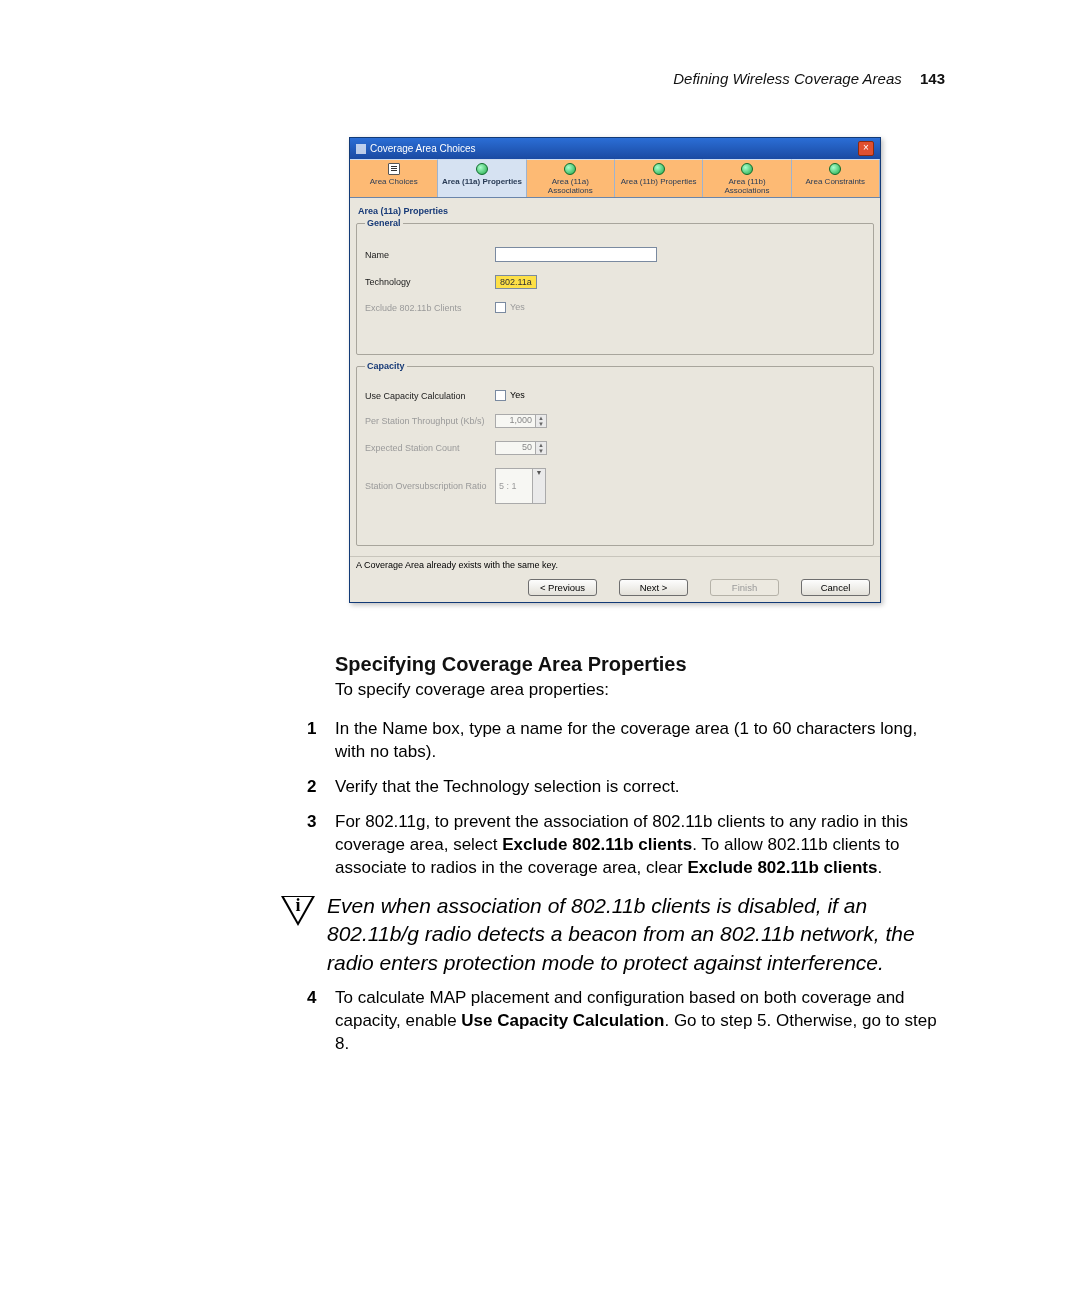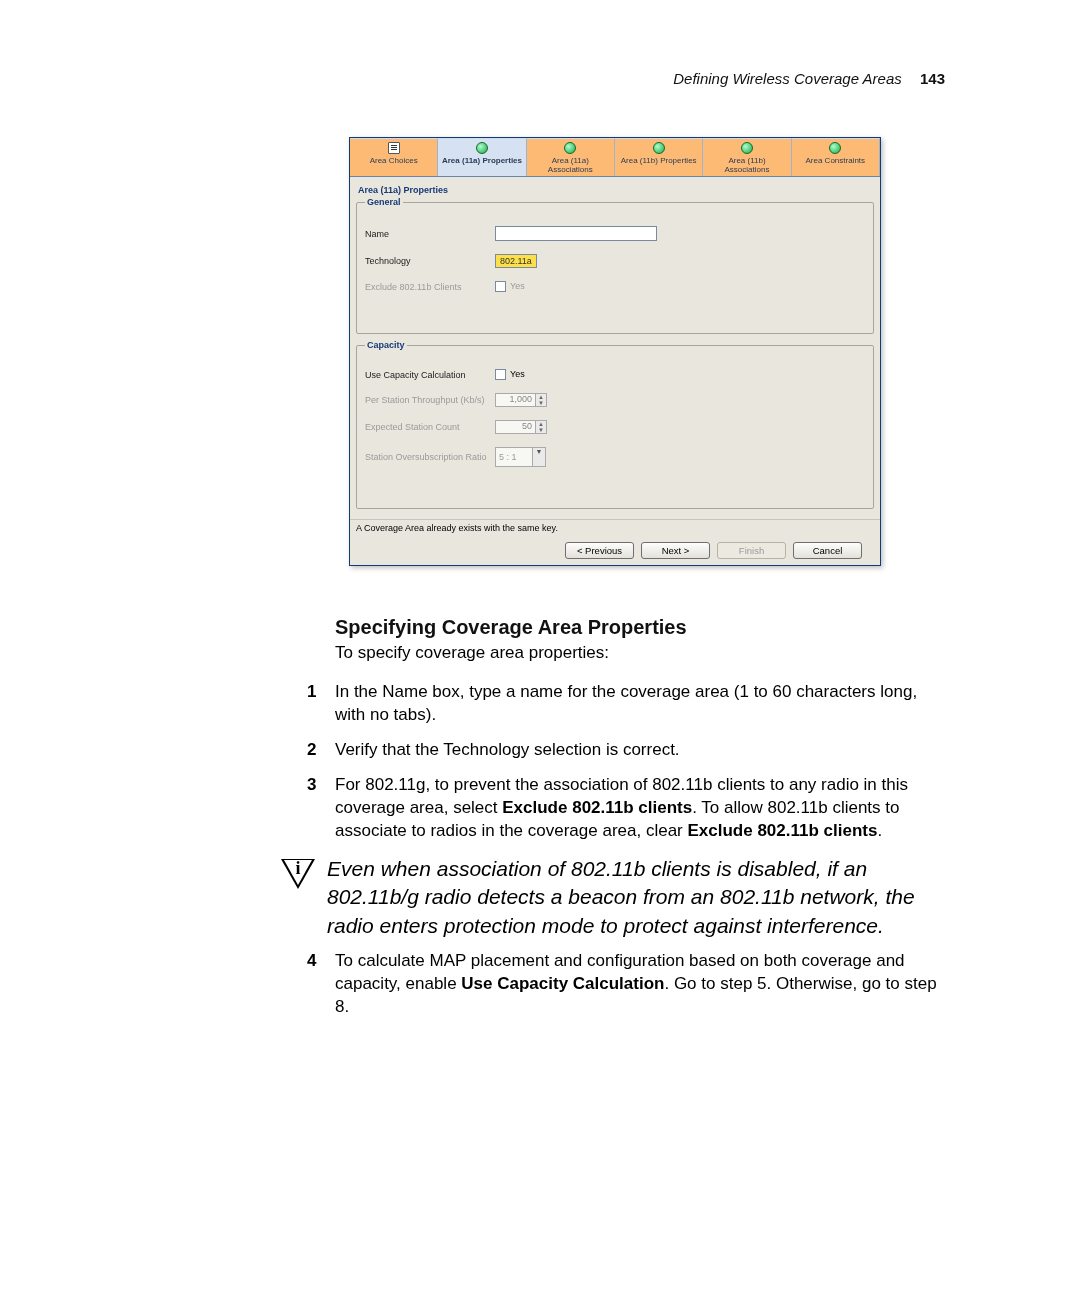--- a/index.html
+++ b/index.html
@@ -94,26 +94,26 @@
   .row .lbl { width: 130px; color: #1a1a1a; }
   .row.disabled .lbl, .row.disabled .val { color: #9a9a9a; }
   .txtinput { width: 160px; height: 13px; border: 1px solid #7a8aa0; background: #fff; }
   .readonly-box { border: 1px solid #7a8aa0; background: #fde047; padding: 1px 4px; font-size: 9px; color: #333; }
   .checkbox-pseudo { display: inline-block; width: 9px; height: 9px; border: 1px solid #7a8aa0; background: #fff; margin-right: 4px; vertical-align: middle; }
   .spinner { display:inline-flex; }
   .spinner .num { width: 36px; height: 12px; border:1px solid #aaa; background:#f7f7f3; text-align:right; padding-right:3px; font-size:9px; color:#888; }
   .spinner .btns { width:10px; border:1px solid #aaa; border-left:none; background:#eaeaea; display:flex; flex-direction:column; }
   .spinner .btns span{ flex:1; font-size:6px; line-height:6px; text-align:center; color:#666; }
   .combo { display:inline-flex; border:1px solid #aaa; background:#f7f7f3; }
-  .combo .val{ width:30px; font-size:9px; padding:4px 3px; color:#888; }
+  .combo .val{ width:30px; font-size:9px; padding:12px 3px; color:#888; }
   .combo .arrow{ width:12px; text-align:center; border-left:1px solid #aaa; font-size:7px; color:#555; background:#eaeaea; }
   .combo.enabled .val{ color:#000; background:#fff; }
 
   .statusbar { font-size: 9px; padding: 3px 6px; background:#e9e6dd; border-top:1px solid #c8c5bc; }
-  .btnbar { display:flex; justify-content:flex-end; gap:7px; padding:6px 18px; background:#e9e6dd; }
+  .btnbar { display:flex; justify-content:flex-end; gap:22px; padding:6px 10px; background:#e9e6dd; }
   .winbtn {
     min-width: 55px; padding: 2px 6px; font-size: 9.5px;
     border: 1px solid #6e6e6e; border-radius: 3px;
     background: linear-gradient(#fdfdfd, #e3e1d9);
     color: #000; text-align:center;
   }
   .winbtn.disabled { color: #9a9a9a; background: #ece9e0; border-color:#b5b2a8; }
 
   
   .section-title { font-weight: bold; font-size: 20px; margin: 8px 0 4px 50px; color:#111; }
@@ -150,20 +150,25 @@
 </head>
 <body>
 
 <div class="page">
   <div class="header">
     <span>Defining Wireless Coverage Areas</span>
     <span class="pnum">143</span>
   </div>
 
   <div class="dialog">
+    <div class="titlebar">
+      <span class="t-icon"></span>
+      <span>Coverage Area Choices</span>
+      <div class="close-btn"><span>×</span></div>
+    </div>
     <div class="tabstrip">
       <div class="tab first"><div class="tab-icon"></div><span>Area Choices</span></div>
       <div class="tab active"><div class="tab-icon"></div><span>Area (11a) Properties</span></div>
       <div class="tab"><div class="tab-icon"></div><span>Area (11a) Associations</span></div>
       <div class="tab"><div class="tab-icon"></div><span>Area (11b) Properties</span></div>
       <div class="tab"><div class="tab-icon"></div><span>Area (11b) Associations</span></div>
       <div class="tab"><div class="tab-icon"></div><span>Area Constraints</span></div>
     </div>
 
     <div class="panel">

